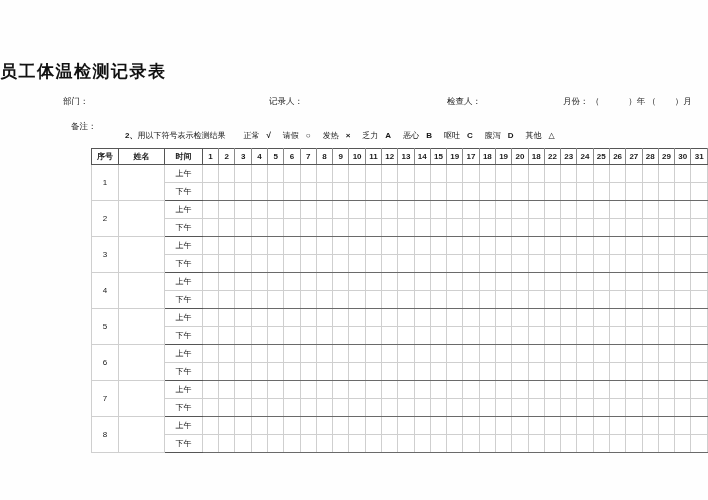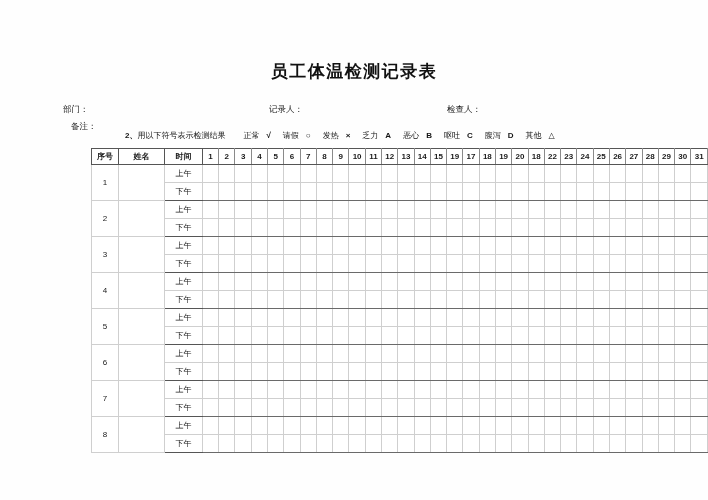--- a/index.html
+++ b/index.html
@@ -24,21 +24,20 @@
     height: 500px;
     background: #fefefe;
   }
 
   
   .title-wrap {
     position: absolute;
     left: 0;
     top: 60px;
     width: 708px;
-    text-align: center;
   }
   .title {
     font-size: 17px;
     font-weight: bold;
     letter-spacing: 1.5px;
     color: #111;
     font-family: "Liberation Serif", "DejaVu Serif", serif;
   }
 
   
@@ -47,21 +46,21 @@
     left: 47px;
     top: 92px;
     width: 616px;
     height: 16px;
     font-size: 8.5px;
     color: #1a1a1a;
   }
   .info-item {
     position: absolute;
     white-space: nowrap;
-    top: 12px;
+    top: 4px;
   }
   .info-dept   { left: 16px; }
   .info-rec    { left: 222px; }
   .info-check  { left: 400px; }
   .info-month  { left: 516px; }
   .month-paren { letter-spacing: 0px; }
 
   
   .remarks {
     position: absolute;
@@ -185,20 +184,29 @@
 
   <div class="info-row">
     <span class="info-item info-dept">
       <span>部门：</span>
     </span>
     <span class="info-item info-rec">
       <span>记录人：</span>
     </span>
     <span class="info-item info-check">
       <span>检查人：</span>
+    </span>
+    <span class="info-item info-month">
+      <span>月份：</span>
+      <span class="month-paren">（</span>
+      <span style="display:inline-block;width:24px"></span>
+      <span class="month-paren">）年</span>
+      <span class="month-paren">（</span>
+      <span style="display:inline-block;width:14px"></span>
+      <span class="month-paren">）月</span>
     </span>
   </div>
 
   <div class="remarks">
     <span class="remark-label">备注：</span>
 
 
     <span class="remark-line remark-line-2">
       <span class="rm-num">2、</span><span>用以下符号表示检测结果</span><span style="display:inline-block;width:18px"></span><span id="legend-host"><span class="legend-name">正常</span><span class="legend-sym">√</span><span class="legend-name">请假</span><span class="legend-sym plain">○</span><span class="legend-name">发热</span><span class="legend-sym">×</span><span class="legend-name">乏力</span><span class="legend-sym">A</span><span class="legend-name">恶心</span><span class="legend-sym">B</span><span class="legend-name">呕吐</span><span class="legend-sym">C</span><span class="legend-name">腹泻</span><span class="legend-sym">D</span><span class="legend-name">其他</span><span class="legend-sym plain">△</span></span>
     </span>

